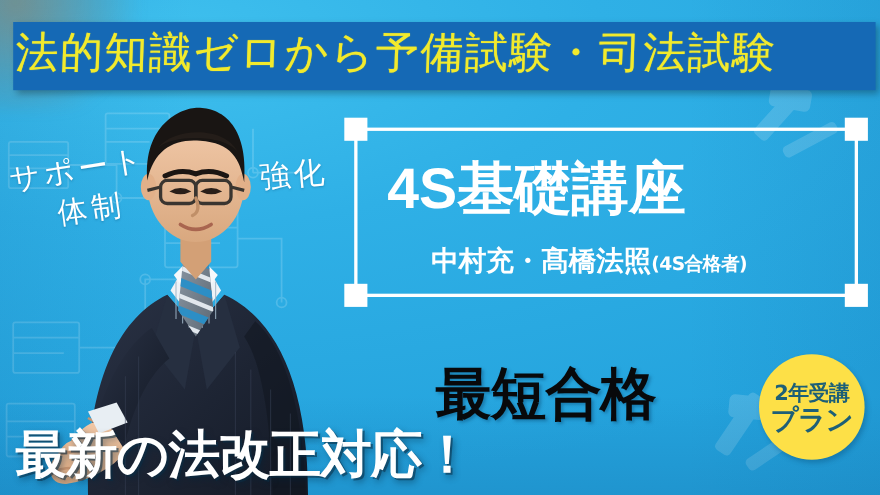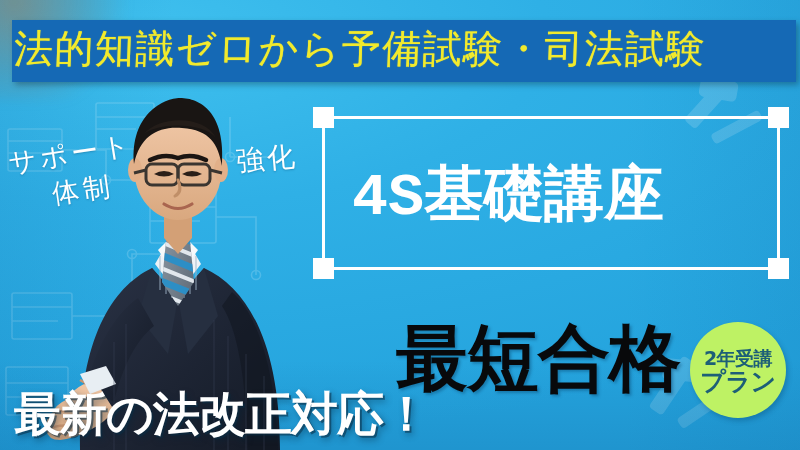--- a/index.html
+++ b/index.html
@@ -96,55 +96,54 @@
   .frame{position:absolute;left:313px;top:107px;width:476px;height:172px;}
   .frame .ln{position:absolute;background:#ffffff;}
   .frame .ln.h{height:3px;}
   .frame .ln.v{width:3px;}
   .frame .sq{position:absolute;width:21px;height:21px;background:#ffffff;}
 
   
   .title-main{
     position:absolute;left:352px;top:132px;width:430px;
     color:#ffffff;
-    font-family:Liberation Mono, monospace;
-    font-weight:700;
-    font-size:60px;
+    font-family:Liberation Sans, sans-serif;
+    font-weight:700;
+    font-size:52px;
     line-height:80px;
     letter-spacing:0px;
     white-space:nowrap;
-    margin-top:26px;
   }
   .title-sub{
     position:absolute;left:392px;top:222px;width:400px;
     color:#ffffff;
     font-family:"DejaVu Sans","Liberation Sans",sans-serif;
     font-weight:700;
     font-size:25px;line-height:30px;
     white-space:nowrap;
   }
   .title-sub .paren{font-size:17px;letter-spacing:-.5px;}
 
   
   .kicker{
     position:absolute;left:396px;top:316px;
     color:#08090b;
     font-family:"DejaVu Serif","Liberation Serif",serif;
     font-weight:700;
-    font-size:72px;line-height:84px;
+    font-size:51px;line-height:84px;
     letter-spacing:-1px;
     white-space:nowrap;
     text-shadow:2px 2px 3px rgba(0,50,85,.35);
   }
 
   
   .badge{
     position:absolute;right:14px;top:322px;
     width:96px;height:96px;border-radius:50%;
-    background:#bef264;
+    background:#fde047;
     box-shadow:2px 3px 5px rgba(0,60,100,.30);
     display:flex;flex-direction:column;
     align-items:center;justify-content:center;
   }
   .badge span{
     color:#1d5f77;
     font-family:"DejaVu Sans","Liberation Sans",sans-serif;
     font-weight:700;
     font-size:19px;line-height:24px;
     letter-spacing:-.5px;
@@ -323,20 +322,23 @@
     <div class="ln h" style="left:10px;top:160px;width:456px;"></div>
     <div class="ln v" style="left:9px;top:10px;height:150px;"></div>
     <div class="ln v" style="left:464px;top:10px;height:150px;"></div>
     <div class="sq" style="left:0;top:0;"></div>
     <div class="sq" style="right:0;top:0;"></div>
     <div class="sq" style="left:0;bottom:0;"></div>
     <div class="sq" style="right:0;bottom:0;"></div>
   </div>
 
   <div class="title-main">4S基礎講座</div>
+  <div class="title-sub">
+    <span>中村充・髙橋法照</span><span class="paren">(4S合格者)</span>
+  </div>
 
   <div class="kicker">最短合格</div>
 
   <div class="badge">
     <span class="l1">2年受講</span>
     <span class="l2">プラン</span>
   </div>
 
   <div class="bottomline">最新の法改正対応！</div>
 

